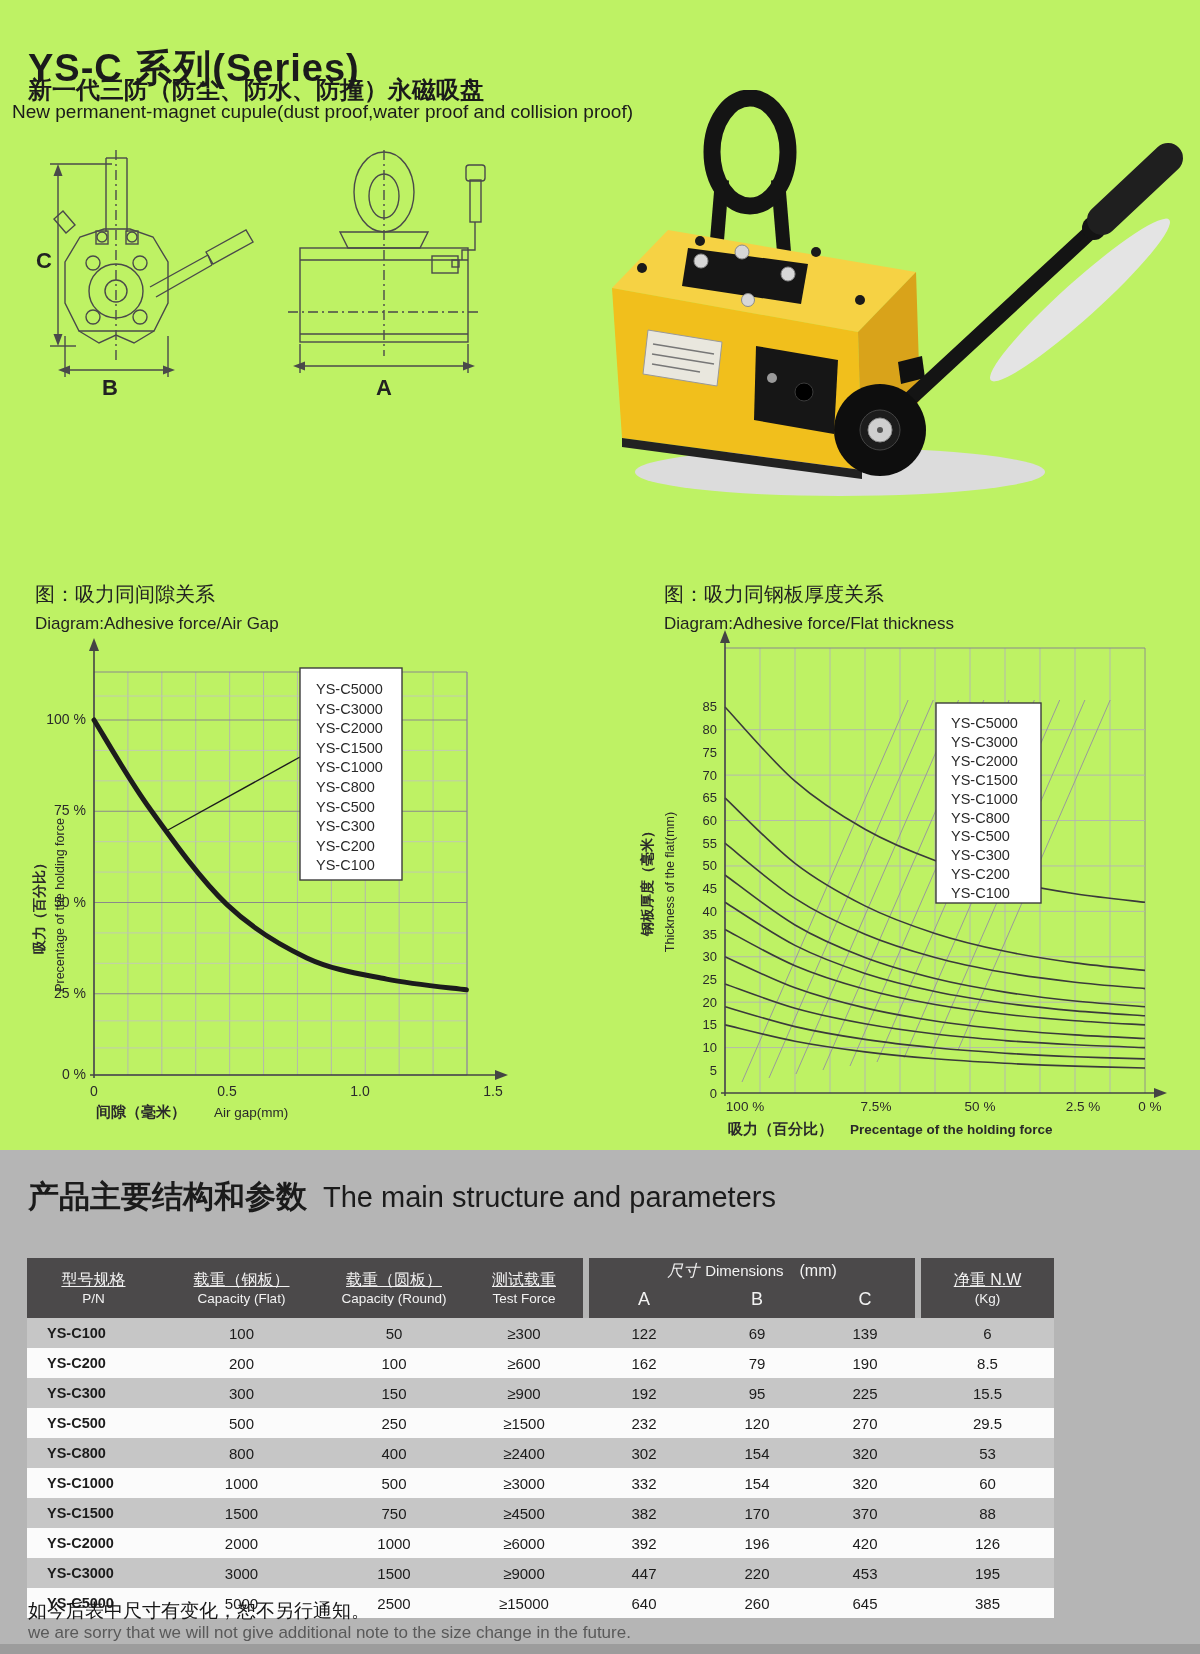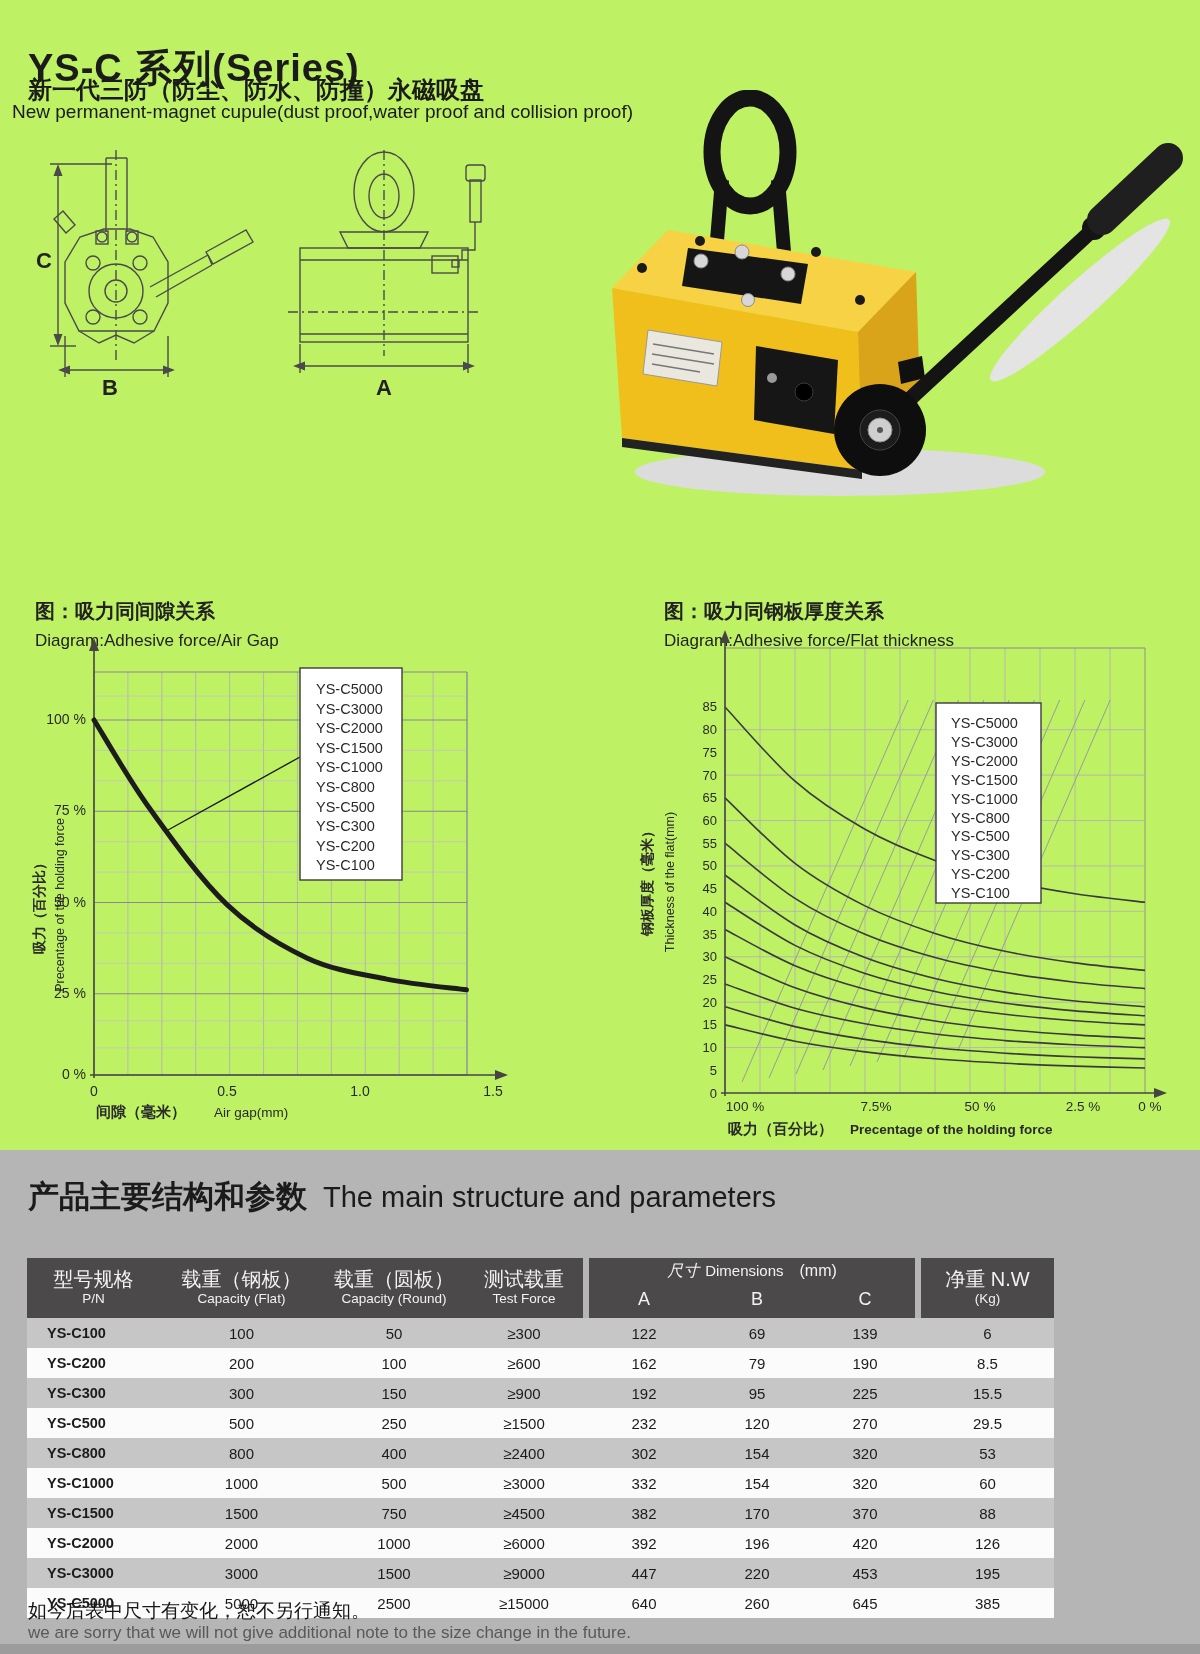--- a/index.html
+++ b/index.html
@@ -5,36 +5,36 @@
   html,body{margin:0;padding:0;background:#e8e8e8;}
   .page{position:relative;width:1200px;height:1654px;background:#bef264;overflow:hidden;
         font-family:"Liberation Sans","DejaVu Sans",sans-serif;color:#1b1b1b;}
   .abs{position:absolute;}
   
   .page-title{position:absolute;left:28px;top:18px;font-size:38px;font-weight:bold;letter-spacing:1px;}
   .sub-zh{position:absolute;left:28px;top:74px;font-size:24px;font-weight:bold;}
   .sub-en{position:absolute;left:12px;top:101px;font-size:19px;}
   
   .chart-hd{position:absolute;}
-  .chd-zh{font-size:20px;font-weight:bold;color:#222;margin-top:17px;}
+  .chd-zh{font-size:20px;font-weight:normal;color:#222;}
   .chd-en{font-size:17px;margin-top:6px;color:#222;}
   svg text{font-family:"Liberation Sans","DejaVu Sans",sans-serif;}
   
   .gray-section{position:absolute;left:0;top:1150px;width:1200px;height:504px;background:#b5b5b5;}
   .params-title{position:absolute;left:28px;top:1176px;}
   .pt-zh{font-size:31px;font-weight:bold;margin-right:16px;}
   .pt-en{font-size:29px;font-weight:normal;}
   
   .params-table{position:absolute;left:27px;top:1258px;width:1027px;border-collapse:separate;
                 border-spacing:0;table-layout:fixed;}
   .params-table th{background:#4b494a;color:#f2f2f2;font-weight:normal;vertical-align:middle;
                    text-align:center;padding:0;}
   .params-table th.gap{background:#b5b5b5;}
   .params-table .hrow1 th.two-line{padding-top:4px;}
-  .params-table th .zh{display:block;font-size:20px;line-height:21px;}
+  .params-table th .zh{display:block;font-size:16px;line-height:21px;text-decoration:underline;}
   .params-table th .en{display:block;font-size:13.5px;line-height:17px;padding-bottom:4px;}
   .params-table th.dim-top{height:26px;font-size:15px;}
   .params-table th.dim-top .dzh{font-size:16px;font-style:italic;}
   .params-table th.dim-top .den{font-size:15px;margin-left:6px;}
   .params-table th.dim-top .dun{font-size:16px;margin-left:16px;}
   .params-table .hrow2 th{font-size:18px;height:30px;padding-bottom:4px;font-weight:normal;}
   .params-table tbody td{font-size:15px;text-align:center;height:28px;color:#1b1b1b;}
   .params-table tr.row-gray{background:#c6c6c6;}
   .params-table tr.row-white{background:#fbfbfb;}
   .params-table td.gapb{background:inherit;}

